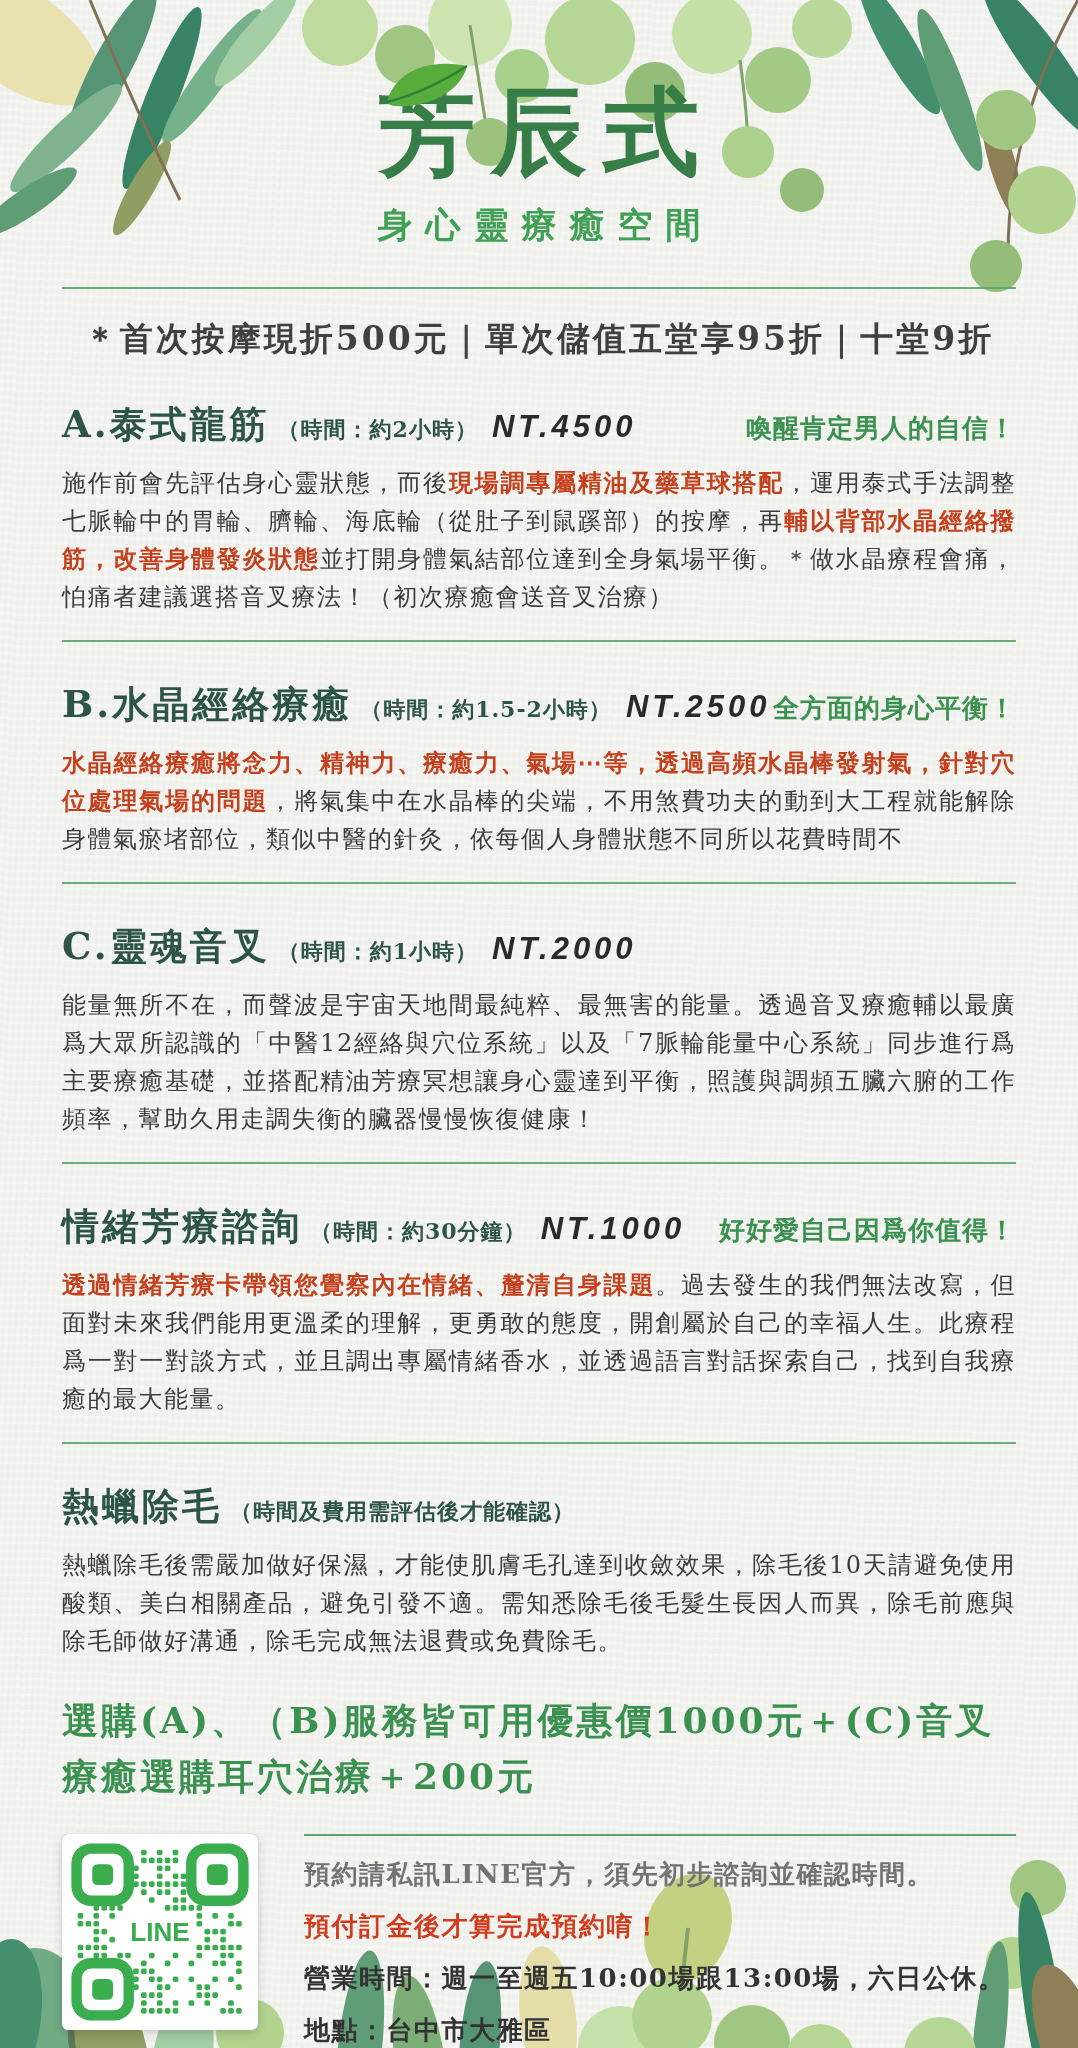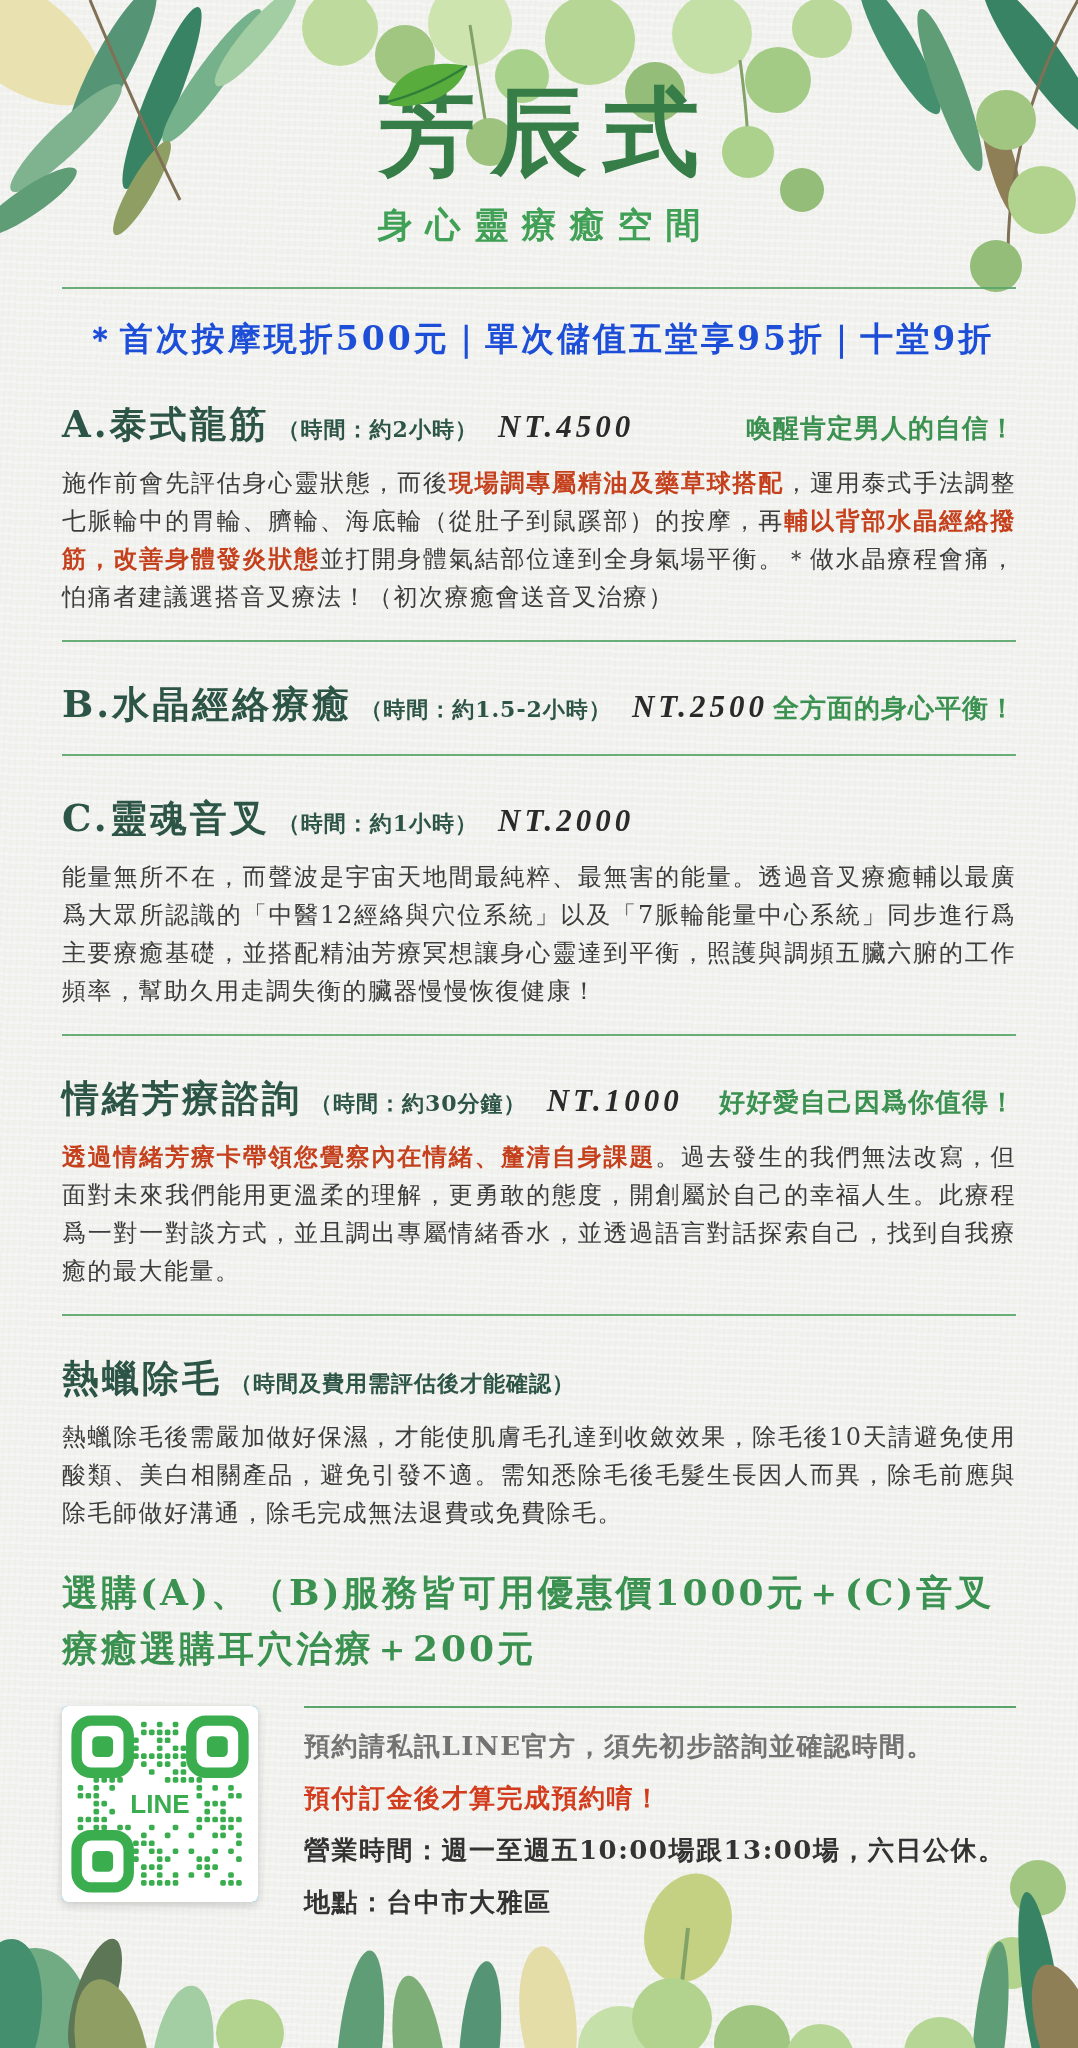--- a/index.html
+++ b/index.html
@@ -25,33 +25,33 @@
   }
   .brand-leaf{position:absolute;left:calc(50% - 158px);top:-26px;}
   .brand-sub{
     margin-top:22px;font-size:35px;font-weight:700;color:#40a055;letter-spacing:13px;margin-left:13px;
   }
   .divider{border:none;border-top:2px solid #5aa56b;margin:38px 0 0 0;opacity:.9;}
 
   
   .promo{
     margin-top:28px;text-align:center;font-size:33px;font-weight:700;
-    color:#1d4ed8;letter-spacing:3px;white-space:nowrap;
+    color:#404040;letter-spacing:3px;white-space:nowrap;
   }
 
   
   .svc{margin-top:38px;}
   .svc + .divider{margin-top:24px;}
   .svc-head{display:flex;align-items:baseline;flex-wrap:nowrap;}
   .svc-label{font-size:37px;font-weight:700;color:#2d5547;letter-spacing:3px;white-space:nowrap;}
   .svc-time{font-size:22px;font-weight:700;color:#2d5547;letter-spacing:1px;margin-left:8px;white-space:nowrap;}
   .svc-price{
     font-size:31px;font-style:italic;font-weight:600;color:#2a2a2a;
-    letter-spacing:4px;margin-left:20px;white-space:nowrap;
-    font-family:Liberation Serif, serif;
+    letter-spacing:4px;margin-left:14px;white-space:nowrap;
+    font-family:Liberation Sans, sans-serif;
   }
   .svc-tag{font-size:26px;font-weight:700;color:#3a9150;letter-spacing:1px;margin-left:auto;white-space:nowrap;}
   .svc-body{
     margin:14px 0 0 0;font-size:24px;line-height:38px;letter-spacing:1.5px;
     text-align:justify;color:#3c3c3c;
   }
   .seg-dark{color:#3c3c3c;}
   .seg-red{color:#c5401c;font-weight:700;}
 
   
@@ -138,20 +138,21 @@
 
   <hr class="divider">
 
   <div class="svc">
     <div class="svc-head">
       <span class="svc-label">B.水晶經絡療癒</span>
       <span class="svc-time">（時間：約1.5-2小時）</span>
       <span class="svc-price">NT.2500</span>
       <span class="svc-tag">全方面的身心平衡！</span>
     </div>
+    <p class="svc-body"><span class="seg-red">水晶經絡療癒將念力、精神力、療癒力、氣場⋯等，透過高頻水晶棒發射氣，針對穴位處理氣場的問題</span><span class="seg-dark">，將氣集中在水晶棒的尖端，不用煞費功夫的動到大工程就能解除身體氣瘀堵部位，類似中醫的針灸，依每個人身體狀態不同所以花費時間不</span></p>
   </div>
 
   <hr class="divider">
 
   <div class="svc">
     <div class="svc-head">
       <span class="svc-label">C.靈魂音叉</span>
       <span class="svc-time">（時間：約1小時）</span>
       <span class="svc-price">NT.2000</span>
     </div>

